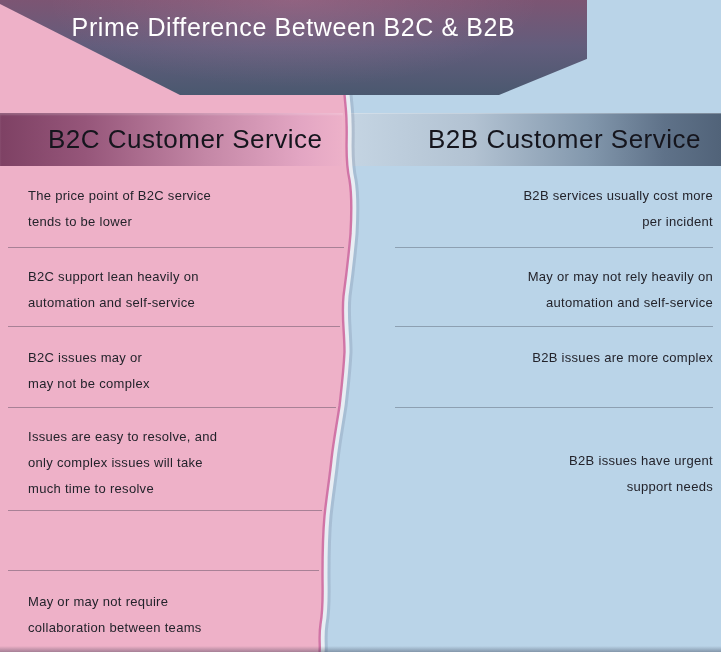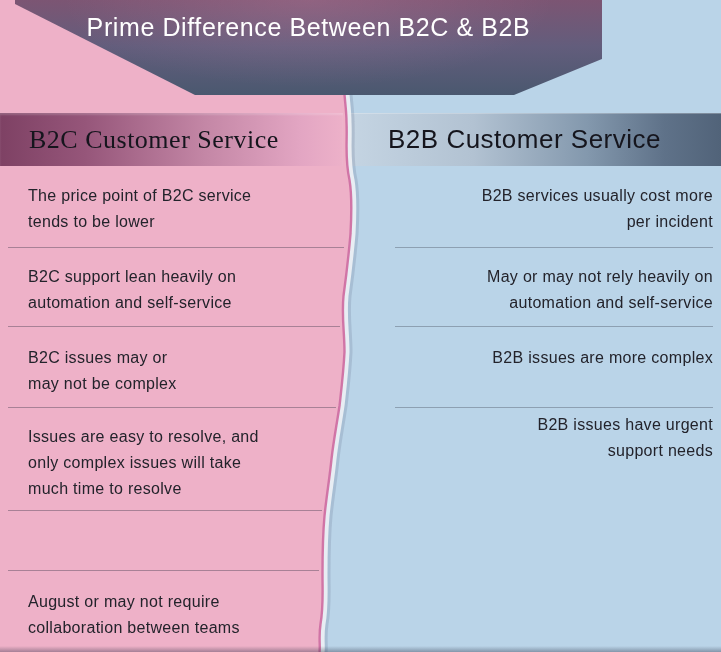--- a/index.html
+++ b/index.html
@@ -18,41 +18,41 @@
     box-shadow:inset 0 1px 0 rgba(255,255,255,0.25);
   }
   .band-b2c{
     left:0;width:343px;z-index:3;justify-content:flex-start;
     background:linear-gradient(90deg,#7e4164 0%,#96567a 25%,#c487a6 60%,#e3a6c3 88%,#edb1c9 100%);
     box-shadow:inset 0 2px 2px rgba(255,255,255,0.18);
   }
   .band-title{
     font-size:26px;letter-spacing:.5px;color:#15151d;font-weight:400;
   }
-  .band-b2c .band-title{padding-left:29px;font-family:Liberation Serif, serif;}
-  .band-b2b .band-title{padding-right:60px;}
+  .band-b2c .band-title{padding-left:48px;}
+  .band-b2b .band-title{padding-right:20px;}
 
   
   .top-banner{
-    position:absolute;left:15px;top:0;width:587px;height:96px;z-index:4;
+    position:absolute;left:0;top:0;width:587px;height:96px;z-index:4;
     clip-path:polygon(0 0,721px 0,721px 4px,499px 95px,180px 95px,0 4px);
     background:
       radial-gradient(ellipse 60% 130% at 50% 0%, rgba(255,170,200,0.16), rgba(255,170,200,0) 70%),
       linear-gradient(180deg,#7c5573 0%,#635d7c 48%,#4a586f 100%);
   }
   .main-title{
     position:absolute;left:0;top:11px;width:100%;
     text-align:center;color:#ffffff;font-size:25px;line-height:33px;
     letter-spacing:.6px;font-weight:400;
   }
 
   
   .row{
     position:absolute;z-index:5;white-space:pre-line;
-    font-size:16px;line-height:26px;letter-spacing:.3px;color:#23232b;
+    font-size:13px;line-height:26px;letter-spacing:.3px;color:#23232b;
   }
   .row.left{left:28px;width:312px;text-align:left;}
   .row.right{right:8px;width:330px;text-align:right;}
 
   .divider{position:absolute;z-index:5;height:1px;}
   .divider.pink{background:rgba(92,78,96,0.48);}
   .divider.blue{background:rgba(92,105,120,0.48);}
 
   .bottom-shadow{
     position:absolute;left:0;bottom:0;width:100%;height:6px;z-index:6;
@@ -104,29 +104,29 @@
 
   <div class="row left" style="top:183px">The price point of B2C service
 tends to be lower</div>
   <div class="row left" style="top:264px">B2C support lean heavily on
 automation and self-service</div>
   <div class="row left" style="top:345px">B2C issues may or
 may not be complex</div>
   <div class="row left" style="top:424px">Issues are easy to resolve, and
 only complex issues will take
 much time to resolve</div>
-  <div class="row left" style="top:589px">August or may not require
+  <div class="row left" style="top:589px">May or may not require
 collaboration between teams</div>
 
   <div class="row right" style="top:183px">B2B services usually cost more
 per incident</div>
   <div class="row right" style="top:264px">May or may not rely heavily on
 automation and self-service</div>
   <div class="row right" style="top:345px">B2B issues are more complex</div>
-  <div class="row right" style="top:412px">B2B issues have urgent
+  <div class="row right" style="top:448px">B2B issues have urgent
 support needs</div>
 
   <div class="divider pink" style="top:247px;left:8px;width:336px"></div>
   <div class="divider pink" style="top:326px;left:8px;width:332px"></div>
   <div class="divider pink" style="top:407px;left:8px;width:328px"></div>
   <div class="divider pink" style="top:510px;left:8px;width:314px"></div>
   <div class="divider pink" style="top:570px;left:8px;width:311px"></div>
 
   <div class="divider blue" style="top:247px;left:395px;width:318px"></div>
   <div class="divider blue" style="top:326px;left:395px;width:318px"></div>

